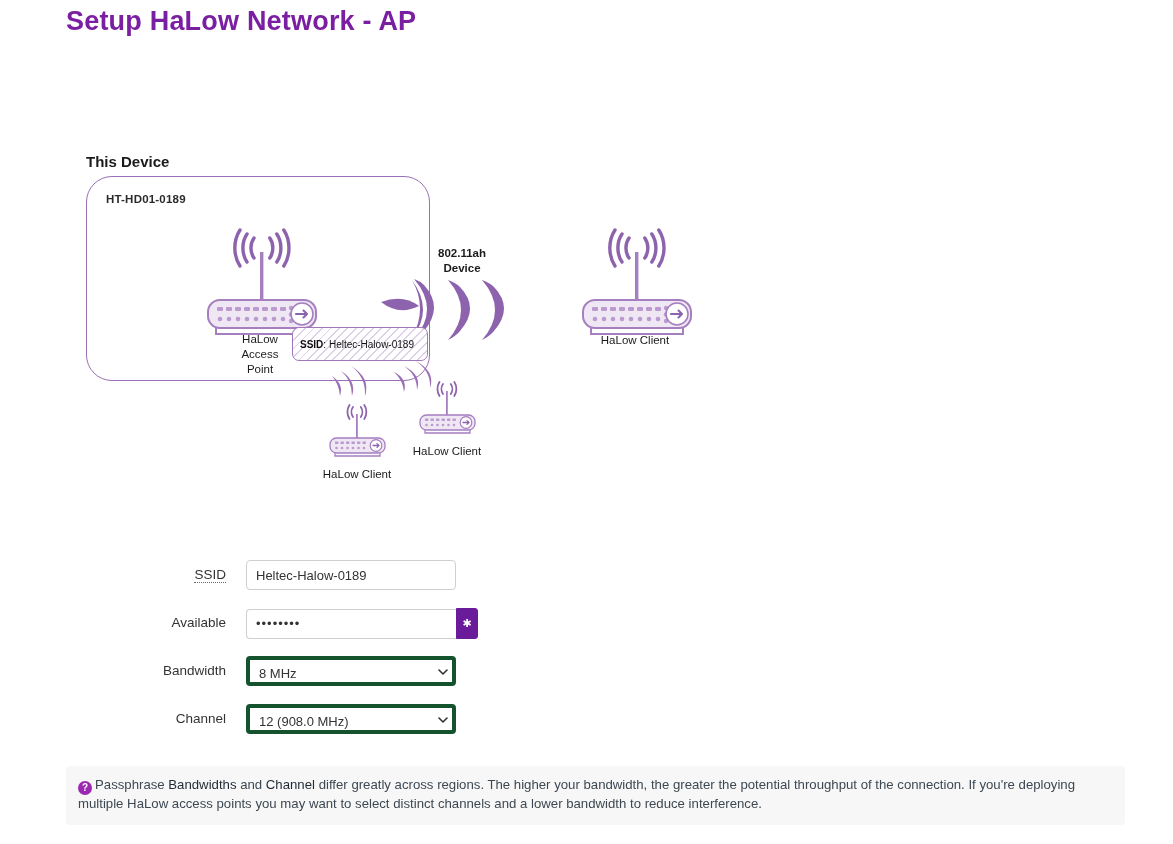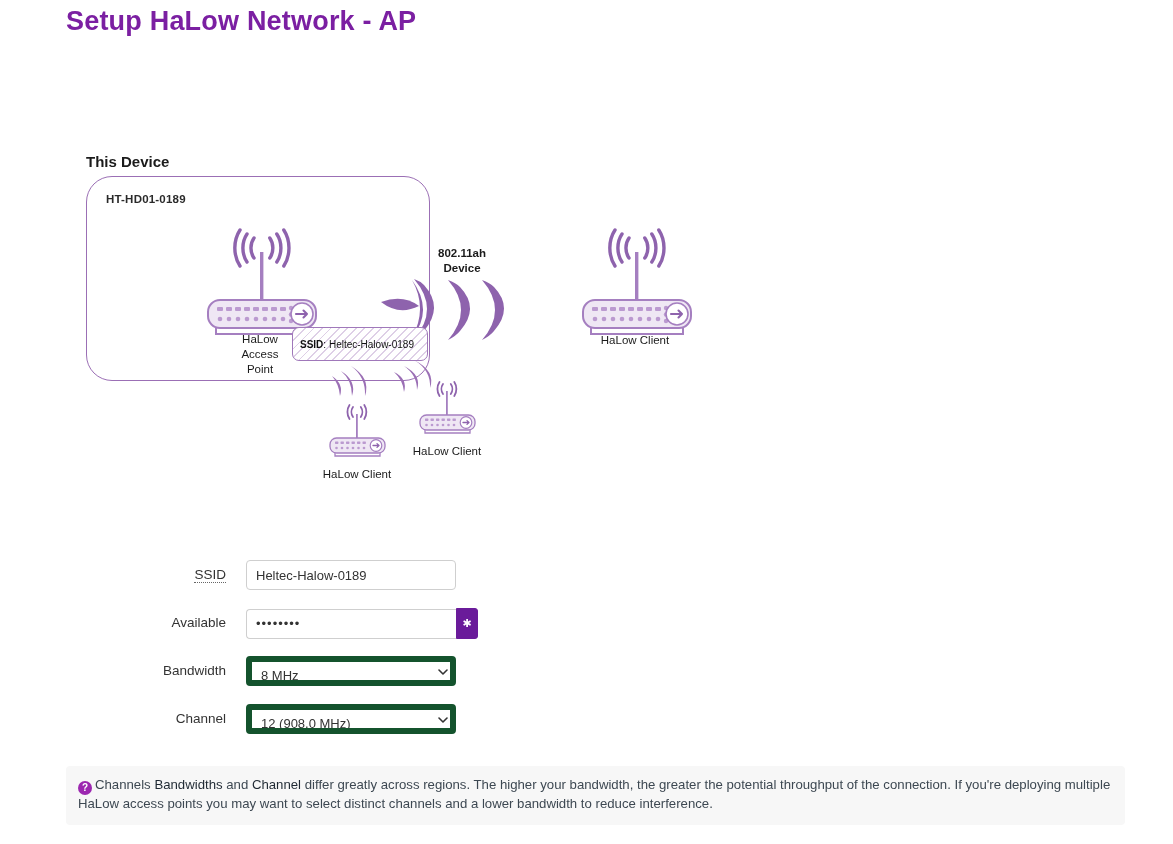--- a/index.html
+++ b/index.html
@@ -136,21 +136,21 @@
     font-size: 11px;
     line-height: 1;
     display: flex; align-items: center; justify-content: center;
     cursor: pointer;
     padding: 0;
     font-family: "Liberation Sans", sans-serif;
   }
   .select-wrap { position: relative; width: 210px; }
   .sel {
     width: 210px; height: 30px;
-    border: 6px solid #14532d;
+    border: 4px solid #14532d;
     border-radius: 4px;
     padding: 0 26px 0 9px;
     font-size: 13px;
     color: #333;
     background: #fff;
     font-family: "Liberation Sans", sans-serif;
     -webkit-appearance: none;
     -moz-appearance: none;
     appearance: none;
     outline: none;
@@ -363,16 +363,16 @@
         <span class="sel-arrow">
           <svg viewBox="0 0 10 10" width="10" height="10">
               <path d="M1 3 L5 7 L9 3" stroke="#333" stroke-width="1.6" fill="none" stroke-linecap="round" stroke-linejoin="round"></path>
             </svg>
         </span>
       </div>
     </div>
   </div>
 
   <div class="note">
-    <span class="qicon">?</span><span>Channels </span><b>Bandwidths</b><span> and </span><b>Channel</b><span> differ greatly across regions. The higher your bandwidth, the greater the potential throughput of the connection. If you're deploying multiple HaLow access points you may want to select distinct channels and a lower bandwidth to reduce interference.</span>
+    <span class="qicon">?</span><span>Passphrase </span><b>Bandwidths</b><span> and </span><b>Channel</b><span> differ greatly across regions. The higher your bandwidth, the greater the potential throughput of the connection. If you're deploying multiple HaLow access points you may want to select distinct channels and a lower bandwidth to reduce interference.</span>
   </div>
 
 </div>
 
 </body></html>

